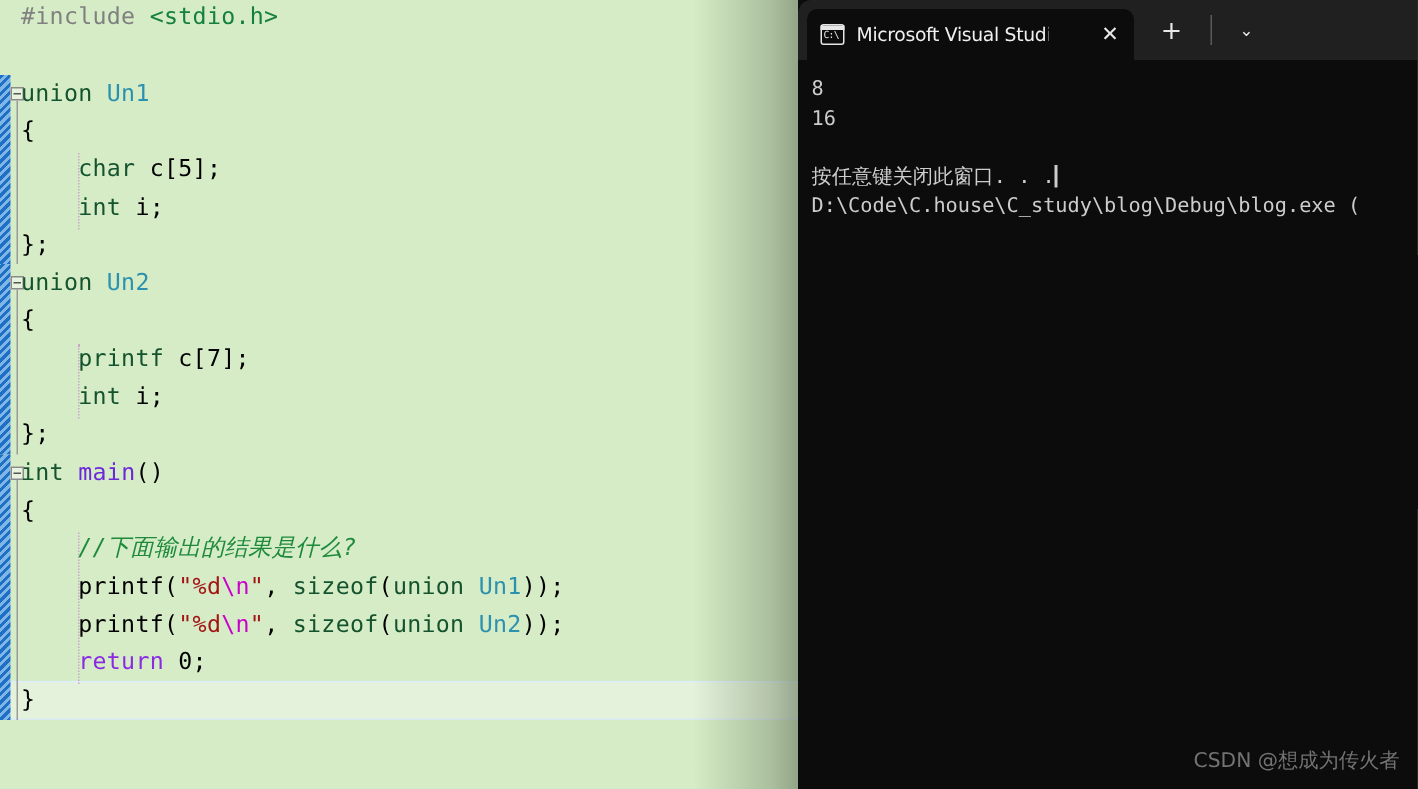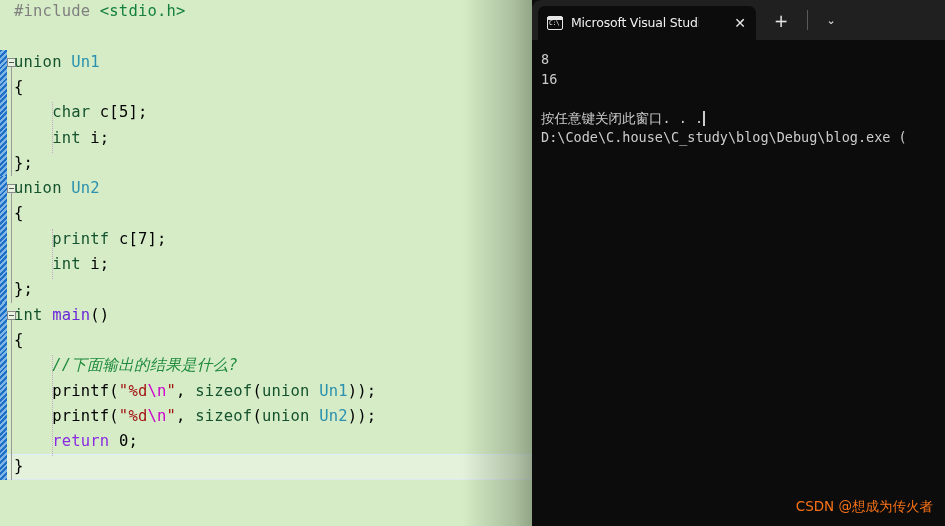--- a/index.html
+++ b/index.html
@@ -238,21 +238,21 @@
     height: 15px;
     background: #cccccc;
     vertical-align: -3px;
   }
   #watermark {
     position: absolute;
     right: 12px;
     bottom: 10px;
     font-family: "DejaVu Sans", sans-serif;
     font-size: 13.5px;
-    color: #f97316;
+    color: #737373;
     white-space: nowrap;
   }
 </style>
 </head>
 <body>
 
 <div id="screen">
 
   <div id="editor">
     <div id="current-line" style="top: 454.4px; height: 25.3px;"></div>

